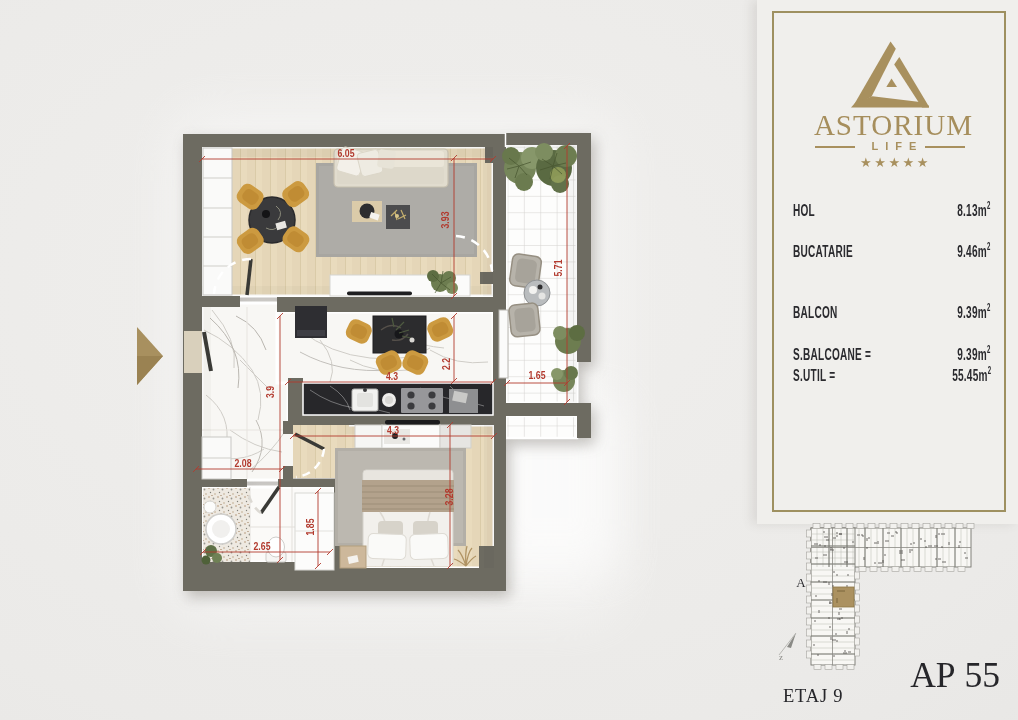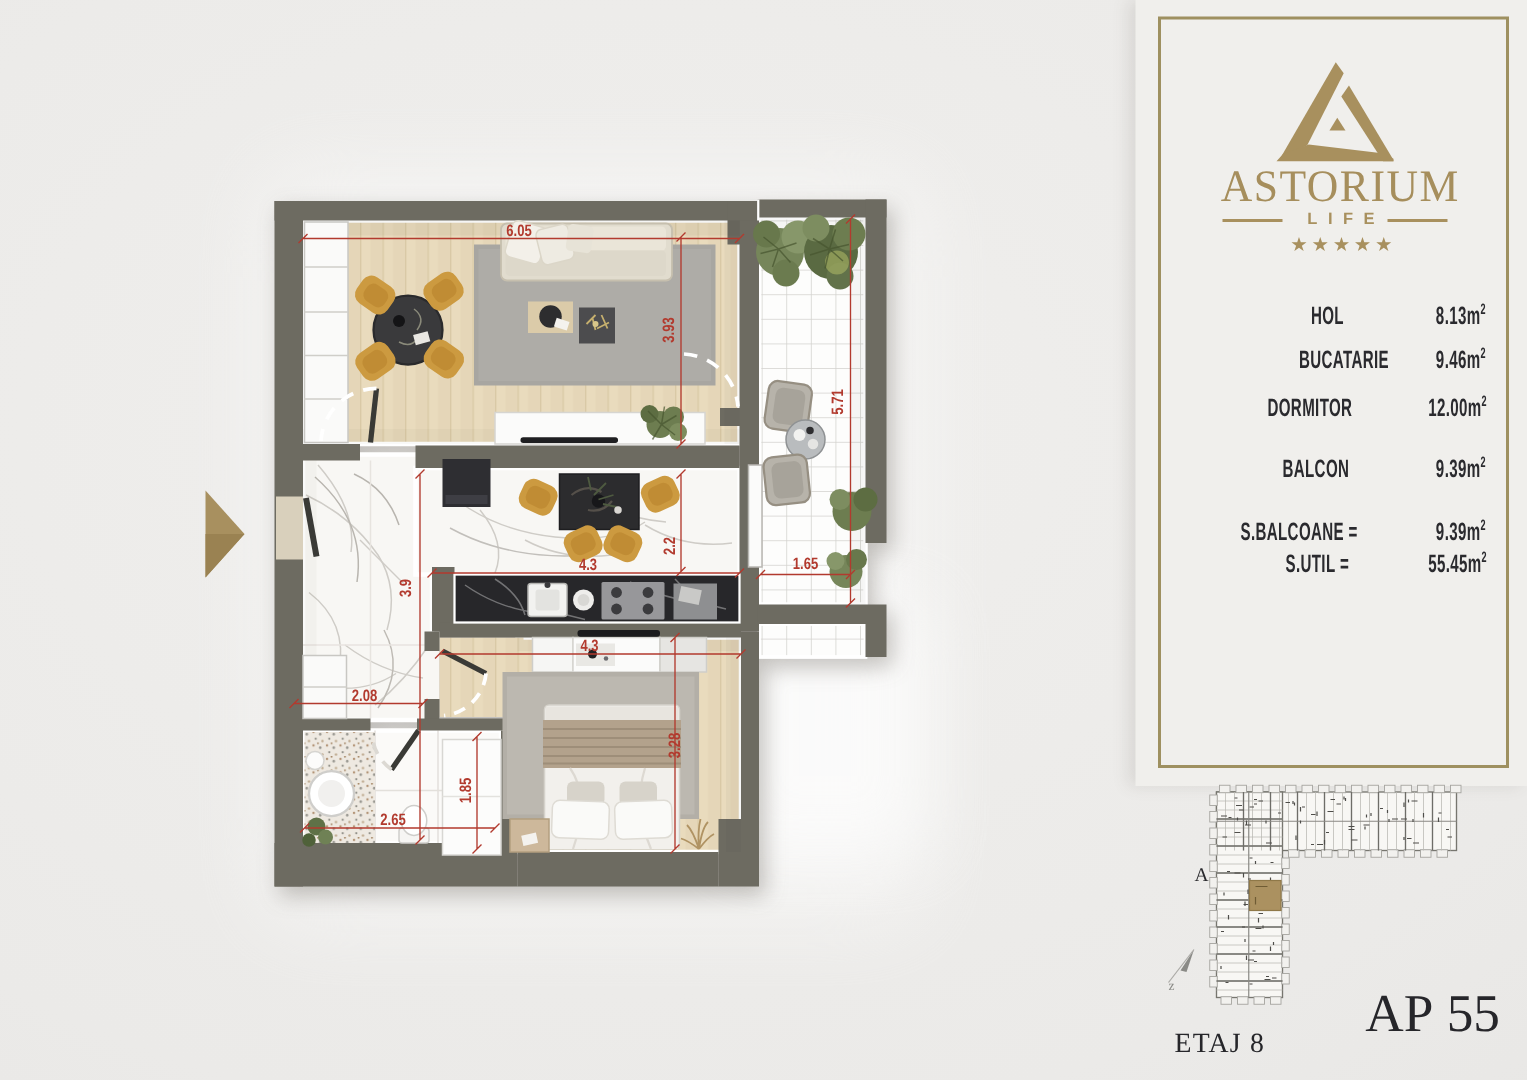--- a/index.html
+++ b/index.html
@@ -1,21 +1,21 @@
 <!DOCTYPE html>
 <html><head>
 <meta charset="utf-8">
 <style>
 html,body{margin:0;padding:0;width:1018px;height:720px;overflow:hidden;}
 body{background:radial-gradient(130% 125% at 42% 40%, #f0efed 0%, #ebeae8 52%, #e3e2e0 100%);font-family:"Liberation Sans",sans-serif;position:relative;}
 .panel{position:absolute;left:757px;top:0;width:261px;height:524px;background:#f0efec;box-shadow:-5px 0 10px rgba(90,85,75,.13);}
 .pborder{position:absolute;left:15px;top:11px;right:12px;bottom:12px;border:2px solid #9e9060;}
 .cnd{font-weight:bold;color:#2a2a2e;display:inline-block;transform:scaleX(.60);transform-origin:0 50%;white-space:nowrap;letter-spacing:.4px;}
 .cndr{font-weight:bold;color:#2a2a2e;display:inline-block;transform:scaleX(.60);transform-origin:100% 50%;white-space:nowrap;letter-spacing:.4px;}
-.arow{position:absolute;left:36px;right:27px;height:20px;font-size:16.8px;line-height:20px;text-align:center;}
+.arow{position:absolute;left:36px;right:27px;height:20px;font-size:16.8px;line-height:20px;}
 .arow .v{position:absolute;right:0;top:0;}
 sup{font-size:.6em;vertical-align:super;line-height:0;}
 .serif{font-family:"Liberation Serif",serif;}
 </style>
 </head>
 <body>
 
 <svg width="1018" height="720" viewBox="0 0 1018 720" style="position:absolute;left:0;top:0">
 <defs>
 <pattern id="wood" width="15" height="300" patternUnits="userSpaceOnUse">
@@ -502,22 +502,21 @@
 
 <div class="serif" style="position:absolute;left:6px;top:108px;width:100%;text-align:center;font-size:30px;letter-spacing:1px;color:#a68e5c;transform:scaleX(.97);">ASTORIUM</div>
 
 <div style="position:absolute;left:58px;top:146px;width:40px;height:2px;background:#a8905e;"></div>
 <div style="position:absolute;left:168px;top:146px;width:40px;height:2px;background:#a8905e;"></div>
 <div style="position:absolute;left:10px;top:140px;width:100%;text-align:center;font-size:11px;font-weight:bold;letter-spacing:7px;color:#a8905e;">LIFE</div>
 
 <div style="position:absolute;left:8px;top:155px;width:100%;text-align:center;font-size:13px;letter-spacing:2.5px;color:#a8905e;">★★★★★</div>
 
 <div class="arow" style="top:201px;"><span class="cnd">HOL</span><span class="v"><span class="cndr">8.13m<sup>2</sup></span></span></div>
-<div class="arow" style="top:230px;margin-left:47px;"><span class="cnd">BUCATARIE</span><span class="v"><span class="cndr">9.46m<sup>2</sup></span></span></div>
-<div class="arow" style="top:262px;"><span class="cnd">DORMITOR</span><span class="v"><span class="cndr">12.00m<sup>2</sup></span></span></div>
+<div class="arow" style="top:242px;"><span class="cnd">BUCATARIE</span><span class="v"><span class="cndr">9.46m<sup>2</sup></span></span></div>
 <div class="arow" style="top:303px;"><span class="cnd">BALCON</span><span class="v"><span class="cndr">9.39m<sup>2</sup></span></span></div>
 
 <div class="arow" style="top:345px;"><span class="cnd">S.BALCOANE&nbsp;=</span><span class="v"><span class="cndr">9.39m<sup>2</sup></span></span></div>
 <div class="arow" style="top:366px;"><span class="cnd">S.UTIL&nbsp;=</span><span class="v"><span class="cndr">55.45m<sup>2</sup></span></span></div>
 
 <svg width="261" height="720" viewBox="757 0 261 720" style="position:absolute;left:0;top:0">
 <g>
 <rect x="811" y="528" width="160" height="39" fill="#f8f7f4" stroke="#77766f" stroke-width="0.9"></rect>
 <rect x="811" y="528" width="44" height="137" fill="#f8f7f4" stroke="#77766f" stroke-width="0.9"></rect>
 <rect x="813" y="523.5" width="7" height="5" fill="#f2f1ee" stroke="#a5a49f" stroke-width="0.6"></rect>
@@ -584,16 +583,16 @@
         <text x="801" y="587" font-family="Liberation Serif" font-size="13" fill="#2a2a2e" text-anchor="middle">A</text>
       </g>
 
 <g>
         <polygon points="787,647 796,633 791,648" fill="#8a8a86"></polygon>
 <line x1="779" y1="655" x2="796" y2="633" stroke="#aaa9a5" stroke-width="0.8"></line>
 <text x="779" y="660" font-family="Liberation Serif" font-size="9" fill="#8a8a86">z</text>
       </g>
 </svg>
 
-<div class="serif" style="position:absolute;left:26px;top:686px;font-size:18.5px;letter-spacing:0.8px;color:#26262a;">ETAJ 8</div>
+<div class="serif" style="position:absolute;left:26px;top:686px;font-size:18.5px;letter-spacing:0.8px;color:#26262a;">ETAJ 9</div>
 
 <div class="serif" style="position:absolute;right:18px;top:654px;font-size:35.5px;color:#26262a;">AP&nbsp;55</div>
 </div>
 
 </body></html>

